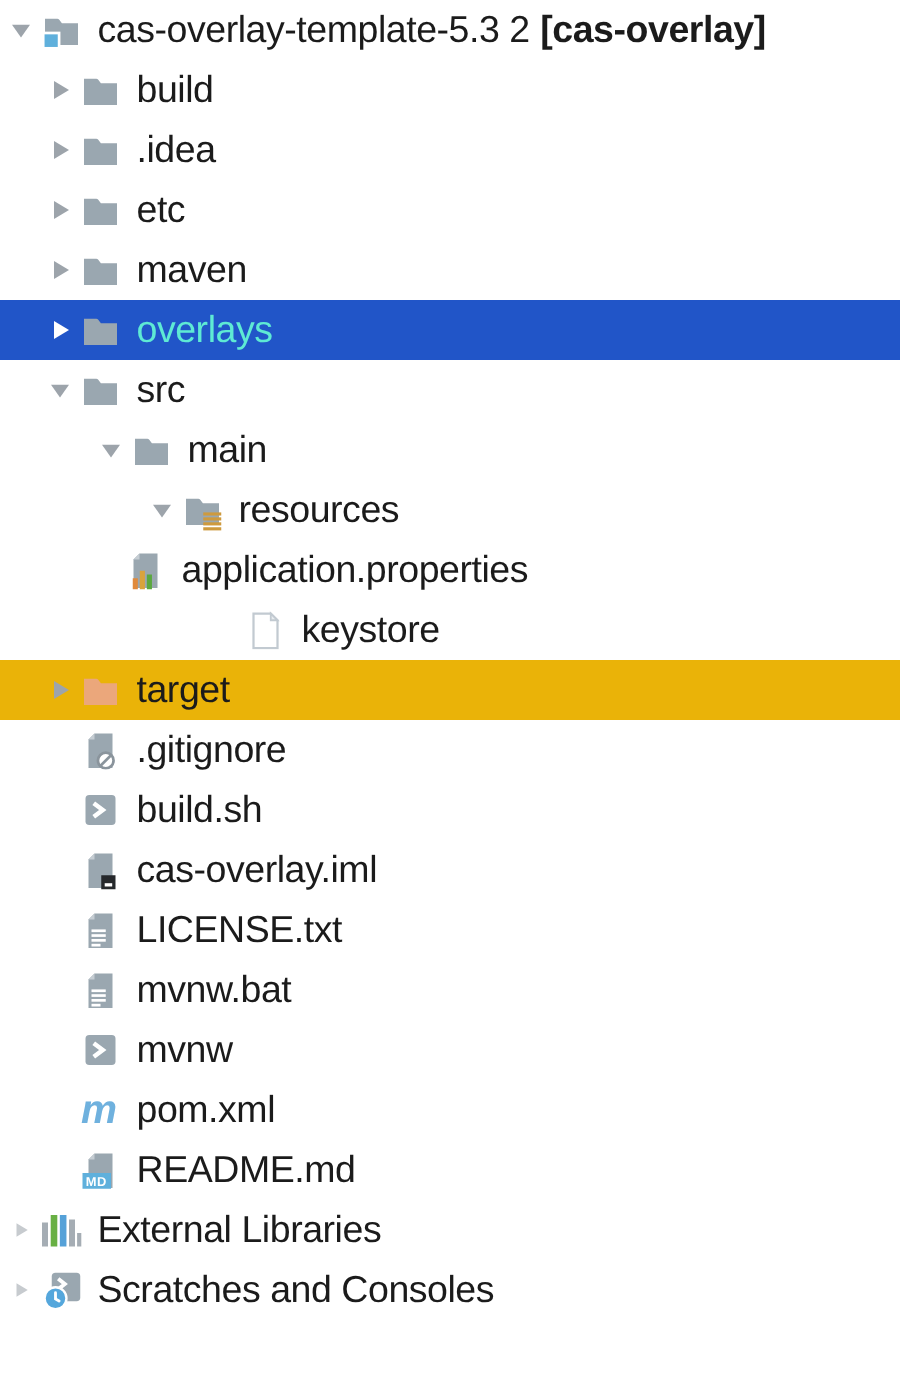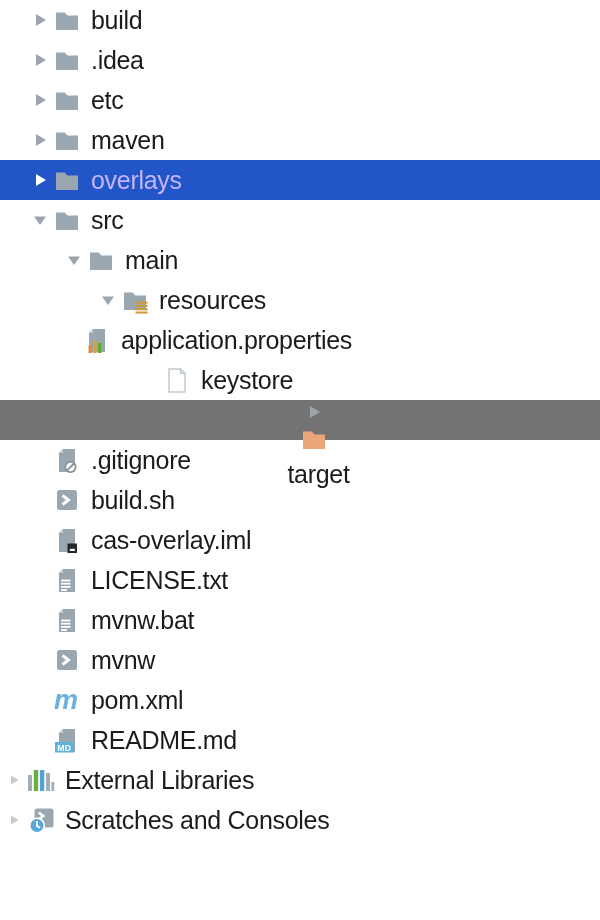--- a/index.html
+++ b/index.html
@@ -7,35 +7,50 @@
     width:600px;height:920px;background:#ffffff;overflow:hidden;
     font-family:"Liberation Sans", sans-serif;
     -webkit-font-smoothing:antialiased;
   }
   #tree{width:600px;height:920px;}
   .row{
     height:40px;display:flex;align-items:center;white-space:nowrap;
     box-sizing:border-box;cursor:default;
   }
   .row.selected{background:#2155C8;}
-  .row.excluded{background:#737373;flex-direction:column;}
+  .row.excluded{background:#eab308;}
   .arrowbox{flex:0 0 24px;width:24px;display:flex;align-items:center;justify-content:center;}
   .iconbox{flex:0 0 30px;width:30px;display:flex;align-items:center;justify-content:center;}
   .label{
     margin-left:9px;font-size:25px;color:#1b1b1b;letter-spacing:-0.3px;line-height:40px;
   }
-  .row.selected .label{color:#c4b5fd;}
+  .row.selected .label{color:#5eead4;}
   .suffix{font-weight:bold;margin-left:7px;}
   .suffix:empty{display:none;}
   svg{display:block;}
 </style>
 </head>
 <body>
 
 <div id="tree">
+    <div class="row" style="padding-left: 2px;">
+      <span class="arrowbox">
+        <svg width="16" height="14" viewBox="0 0 16 14">
+          <path d="M2 3.5 H14 L8 12 Z" fill="#9DA4AB"></path>
+        </svg>
+      </span>
+      <span class="iconbox">
+        <svg width="26" height="26" viewBox="0 0 26 26">
+          <path d="M2 5.5 h8.2 c0.5 0 1 0.25 1.3 0.65 l1.8 2.35 H24 V23 H2 Z" fill="#9AA7B0"></path>
+          <rect x="0.8" y="15" width="10.6" height="10.2" fill="#5FB0DC" stroke="#ffffff" stroke-width="1.8"></rect>
+        </svg>
+      </span>
+      <span class="label">cas-overlay-template-5.3 2</span>
+      <span class="label suffix">[cas-overlay]</span>
+    </div>
     <div class="row" style="padding-left: 28px;">
       <span class="arrowbox">
         <svg width="14" height="16" viewBox="0 0 14 16">
           <path d="M3 2 L13 8 L3 14 Z" fill="#9DA4AB"></path>
         </svg>
       </span>
       <span class="iconbox">
         <svg width="26" height="26" viewBox="0 0 26 26">
           <path d="M2 5.5 h8.2 c0.5 0 1 0.25 1.3 0.65 l1.8 2.35 H24 V23 H2 Z" fill="#9AA7B0"></path>
         </svg>

